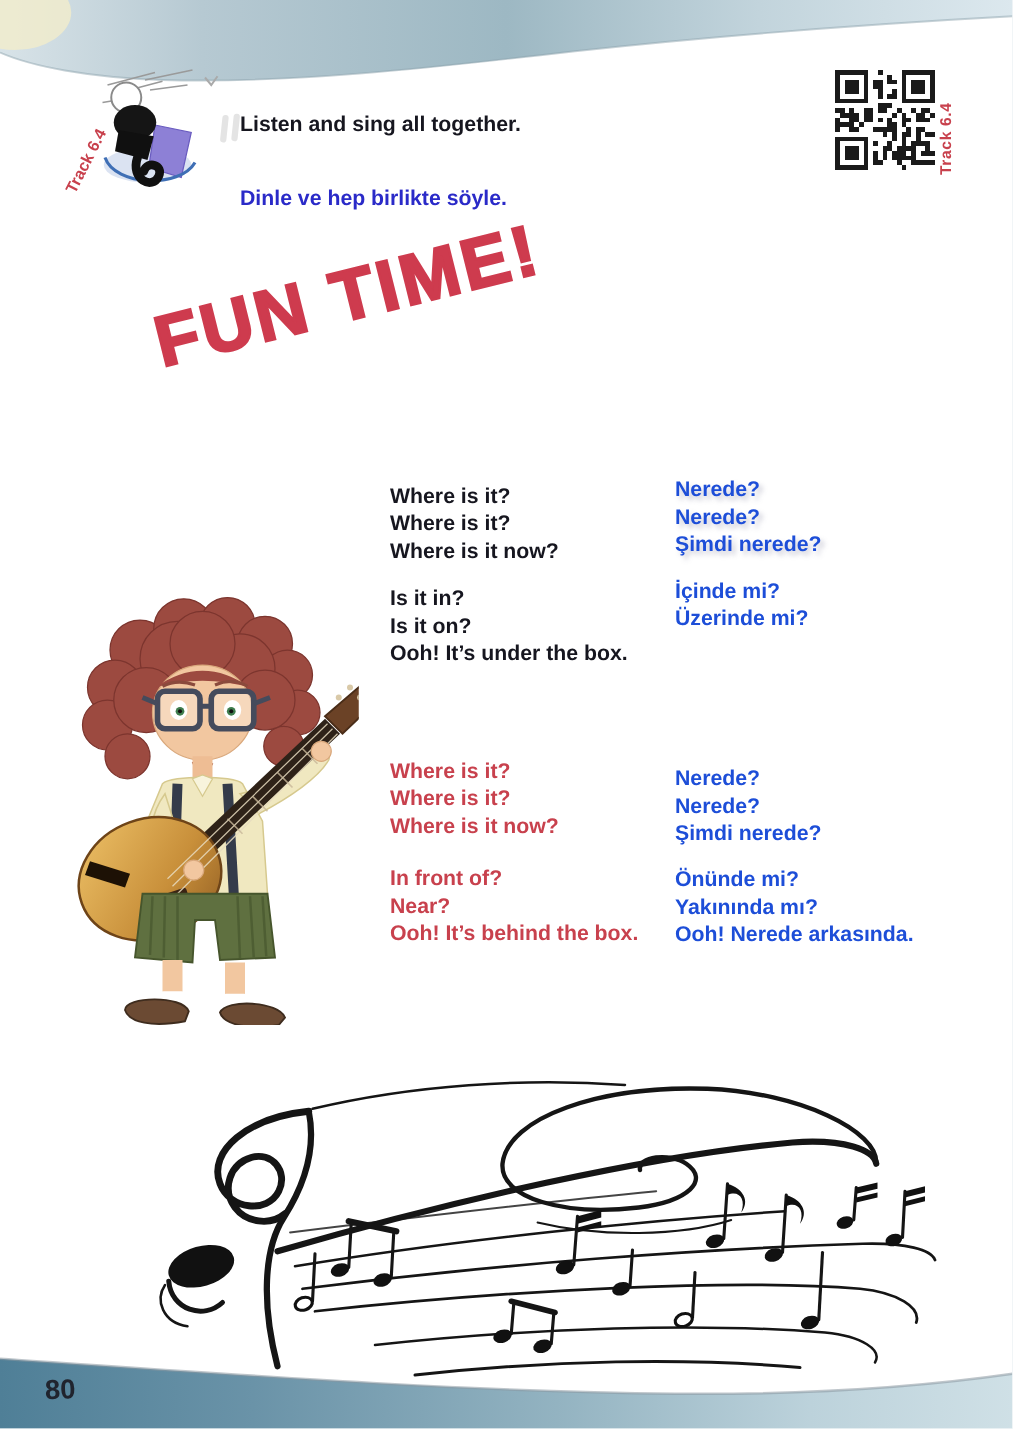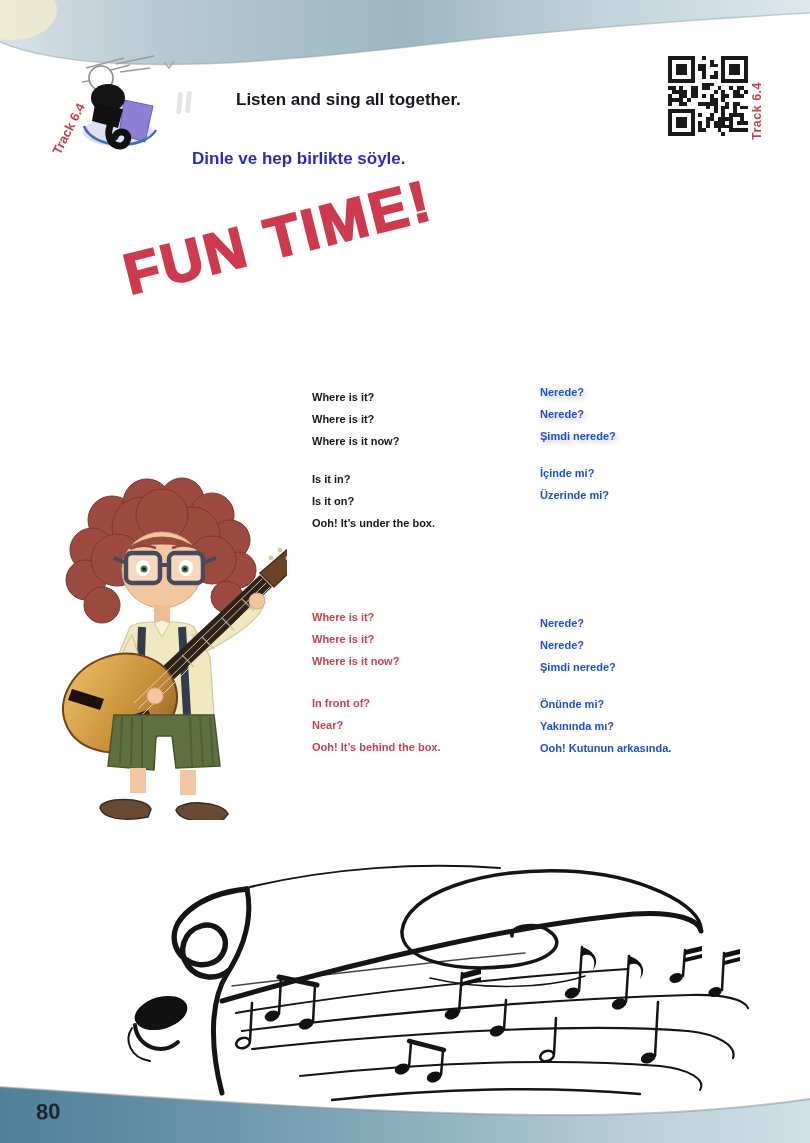--- a/index.html
+++ b/index.html
@@ -7,34 +7,34 @@
         font-family:"Liberation Sans",sans-serif;}
   .abs{position:absolute;}
   svg{display:block;}
 
   
   .icon-wrap{left:46px;top:48px;width:150px;height:118px;}
   .icon-track-label{left:56px;top:146px;transform:rotate(-63deg);transform-origin:0 50%;
         color:#c8414d;font-size:13px;font-weight:800;white-space:nowrap;}
   .ghost-bar{width:5px;height:22px;background:#e4e4e4;border-radius:3px;transform:rotate(6deg);}
   .instr{left:192px;top:88px;line-height:23px;}
-  .instr-en{color:#16161f;font-size:17px;font-weight:800;margin-left:44px;}
+  .instr-en{color:#16161f;font-size:17px;font-weight:800;}
   .instr-tr{color:#2a2ac8;font-size:17px;font-weight:800;margin-top:36px;}
   .qr-wrap{left:668px;top:56px;width:80px;height:80px;}
   .qr-wrap svg{width:80px;height:80px;shape-rendering:crispEdges;}
   .qr-label{left:750px;top:58px;height:82px;writing-mode:vertical-rl;transform:rotate(180deg);
         color:#c8414d;font-size:12.5px;font-weight:800;letter-spacing:.5px;}
 
   
   .title{left:78px;top:162px;width:400px;height:150px;display:flex;align-items:center;justify-content:center;
         transform:rotate(-14deg);color:#ce3b4e;font-size:57px;font-weight:900;letter-spacing:3px;
         -webkit-text-stroke:2.2px #ce3b4e;white-space:nowrap;}
 
   
-  .v-line{height:22px;line-height:22px;font-size:11px;font-weight:800;white-space:nowrap;}
+  .v-line{height:22px;line-height:22px;font-size:17px;font-weight:800;white-space:nowrap;}
   .en-col{left:312px;width:235px;}
   .tr-col{left:540px;width:265px;}
   .c-black .v-line{color:#16161f;}
   .c-red .v-line{color:#c8414d;}
   .c-navy .v-line{color:#1d4ed8;}
   .ghosted .v-line{text-shadow:3px 3px 4px rgba(110,110,140,.35);}
   .ev1{top:386px;} .ev2{top:468px;} .ev3{top:606px;} .ev4{top:692px;}
   .tv1{top:381px;} .tv2{top:462px;} .tv3{top:612px;} .tv4{top:693px;}
 
   
@@ -344,21 +344,21 @@
     <div class="v-line">Üzerinde mi?</div>
   </div>
   <div class="abs tr-col tv3 c-navy">
     <div class="v-line">Nerede?</div>
     <div class="v-line">Nerede?</div>
     <div class="v-line">Şimdi nerede?</div>
   </div>
   <div class="abs tr-col tv4 c-navy">
     <div class="v-line">Önünde mi?</div>
     <div class="v-line">Yakınında mı?</div>
-    <div class="v-line">Ooh! Kutunun arkasında.</div>
+    <div class="v-line">Ooh! Nerede arkasında.</div>
   </div>
 
   <svg class="abs boy" viewBox="0 0 245 355">
     <defs>
       <linearGradient id="gGuitar" x1="0" y1="0" x2="1" y2="1">
         <stop offset="0" stop-color="#eec268"></stop>
           <stop offset=".6" stop-color="#c88f3a"></stop>
           <stop offset="1" stop-color="#8f5c22"></stop>
       </linearGradient>
     </defs>

